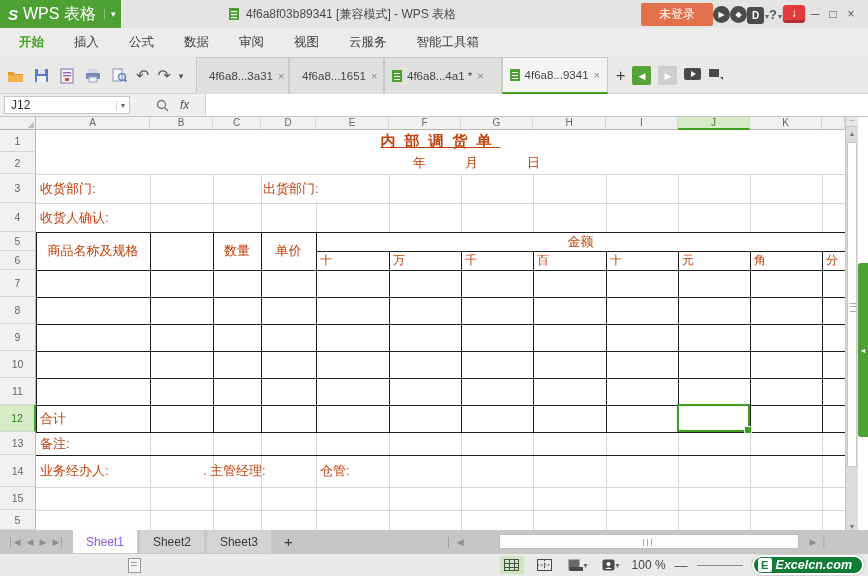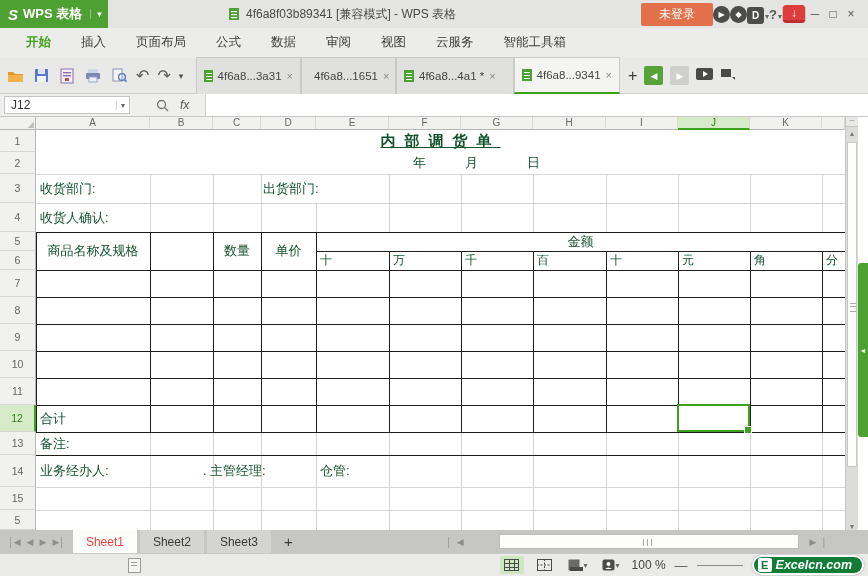--- a/index.html
+++ b/index.html
@@ -4,37 +4,37 @@
 <style>
   html,body{margin:0;padding:0;}
   #app{position:relative;width:868px;height:576px;background:#fff;overflow:hidden;
        font-family:"Liberation Sans","DejaVu Sans",sans-serif;color:#333;
        -webkit-font-smoothing:antialiased;}
   .abs{position:absolute;}
   
   .titlebar{left:0;top:0;width:868px;height:28px;background:#e4e4e2;border-bottom:1px solid #d2d2d0;}
   .logoblock{left:0;top:0;height:28px;display:flex;align-items:center;background:#4da132;color:#fff;padding:0 6px 0 8px;}
   .logoS{font-weight:bold;font-size:15px;font-style:italic;margin-right:5px;}
-  .logoTxt{font-size:13px;font-weight:bold;}
+  .logoTxt{font-size:16px;font-weight:normal;}
   .logoCaret{margin-left:8px;padding-left:6px;border-left:1px solid rgba(255,255,255,.35);font-size:9px;}
   .doctitle{left:228px;top:0;height:28px;display:flex;align-items:center;gap:6px;font-size:12px;color:#4a4a48;}
   .tb-right{right:8px;top:0;height:28px;display:flex;align-items:center;gap:0;}
   .loginbtn{background:#e2714b;color:#fff;font-size:12px;padding:3px 18px;border-radius:2px;}
   .circicon{width:17px;height:17px;border-radius:50%;background:#4c4c4a;color:#fff;font-size:8px;
             display:flex;align-items:center;justify-content:center;}
   .sqicon{width:17px;height:17px;border-radius:3px;background:#4c4c4a;color:#fff;font-size:10px;font-weight:bold;
           display:flex;align-items:center;justify-content:center;}
   .helpicon{color:#555;font-size:13px;font-weight:bold;}
   .tinycaret{font-size:8px;color:#666;margin-left:1px;}
   .dlbtn{width:22px;height:18px;border-radius:3px;background:#e03c3c;color:#fff;display:flex;align-items:center;
          justify-content:center;font-size:12px;font-weight:bold;border-bottom:3px solid #b92f2f;box-sizing:border-box;}
   .vsep{width:1px;height:14px;background:#c4c4c2;}
   .winbtn{font-size:12px;color:#555;width:18px;text-align:center;}
   
-  .menubar{left:0;top:28px;width:868px;height:29px;background:#ececea;display:flex;align-items:stretch;padding-left:11px;box-sizing:border-box;}
+  .menubar{left:0;top:28px;width:868px;height:29px;background:#ececea;display:flex;align-items:stretch;padding-left:4px;box-sizing:border-box;}
   .menuitem{font-size:12.5px;color:#3c3c3a;padding:0 15px;line-height:29px;}
   .menuitem.active{color:#3fa11e;font-weight:bold;}
   
   .toolbar{left:0;top:57px;width:868px;height:37px;background:#e9e9e7;border-bottom:1px solid #cfcfcd;box-sizing:border-box;}
   .quick{left:6px;top:0;height:37px;display:flex;align-items:center;gap:8px;}
   .qi{width:18px;height:18px;display:flex;align-items:center;justify-content:center;}
   .arrowglyph{font-size:16px;color:#5a5a58;line-height:18px;}
   .caretbtn{font-size:9px;color:#555;}
   .tabs{left:196px;top:0;height:37px;display:flex;align-items:stretch;}
   .dtab{display:flex;align-items:center;gap:5px;padding:0 7px;font-size:11.5px;color:#444;
@@ -55,40 +55,40 @@
   .finput{left:205px;top:0;width:663px;height:22px;background:#fff;border-left:1px solid #d0d0ce;}
   
   .corner{left:0;top:117px;width:36px;height:13px;background:#f1f1ef;border-right:1px solid #b6b6b4;border-bottom:1px solid #b6b6b4;box-sizing:border-box;}
   .cornerTri{position:absolute;right:1px;bottom:0;font-size:8px;color:#bcbcba;line-height:8px;}
   .colhdr{top:117px;height:13px;background:#f1f1ef;border-right:1px solid #d6d6d4;border-bottom:1px solid #b6b6b4;
           box-sizing:border-box;font-size:10px;color:#666;text-align:center;line-height:12px;}
   .colhdr.sel{background:#d6ecc8;color:#2f7d1a;border-bottom:2px solid #3da01e;}
   .rowhdr{left:0;width:36px;background:#f1f1ef;border-right:1px solid #b6b6b4;border-bottom:1px solid #d6d6d4;
           box-sizing:border-box;font-size:10.5px;color:#666;display:flex;align-items:center;justify-content:center;}
   .rowhdr.sel{background:#d6ecc8;color:#2f7d1a;border-right:2px solid #3da01e;}
-  .cellTxt{font-size:13px;color:#14532d;white-space:nowrap;}
+  .cellTxt{font-size:13px;color:#c2410c;white-space:nowrap;}
   .ctr{text-align:center;}
   .seln{left:677px;top:404px;width:73px;height:28px;border:2px solid #3da01e;box-sizing:border-box;}
   .fillhandle{position:absolute;right:-4px;bottom:-4px;width:6px;height:6px;background:#3da01e;border:1px solid #fff;}
   
   .vsb{left:845px;top:117px;width:13px;height:413px;background:#dcdcda;border-left:1px solid #c6c6c4;box-sizing:border-box;}
   .vsb .split{height:9px;background:#e8e8e6;border-bottom:1px solid #c2c2c0;font-size:7px;color:#888;text-align:center;line-height:8px;}
   .vsb .arr{height:13px;font-size:7px;color:#7a7a78;text-align:center;line-height:13px;}
   .vthumb{position:absolute;left:1px;top:25px;width:10px;height:325px;background:#fdfdfb;border:1px solid #c8c8c6;box-sizing:border-box;}
   .grip3{position:absolute;left:2px;top:160px;width:6px;height:7px;
          border-top:1px solid #aaa;border-bottom:1px solid #aaa;}
   .grip3:before{content:"";position:absolute;left:0;top:2px;width:6px;height:1px;background:#aaa;}
   .sidetab{left:858px;top:263px;width:10px;height:174px;background:#4da132;border-radius:3px 0 0 3px;
            display:flex;align-items:center;justify-content:center;color:#fff;font-size:7px;}
   .vdown{position:absolute;left:0;bottom:0;width:12px;font-size:7px;color:#7a7a78;text-align:center;}
   
   .sheetbar{left:0;top:530px;width:868px;height:23px;background:#c6c6c4;display:flex;align-items:stretch;}
   .snav{display:flex;align-items:center;gap:6px;padding:0 8px;font-size:9px;color:#8e8e8c;}
   .stab{display:flex;align-items:center;justify-content:center;width:64px;font-size:12px;color:#3a3a38;background:#d4d4d2;margin-right:3px;}
-  .stab.active{background:#fdfdfb;color:#ef4444;}
+  .stab.active{background:#fdfdfb;color:#8b5cf6;}
   .saddbtn{display:flex;align-items:center;padding:0 10px;font-size:15px;color:#3a3a38;}
   .hsb{position:absolute;left:446px;top:532px;height:19px;display:flex;align-items:center;gap:5px;color:#8e8e8c;font-size:9px;}
   .htrack{position:relative;width:336px;height:15px;}
   .hthumb{position:absolute;left:30px;top:0;width:300px;height:15px;background:#fdfdfb;border:1px solid #bdbdbb;box-sizing:border-box;}
   .hgrip{position:absolute;left:48%;top:4px;width:7px;height:7px;border-left:1px solid #aaa;border-right:1px solid #aaa;}
   .hgrip:before{content:"";position:absolute;left:3px;top:0;width:1px;height:7px;background:#aaa;}
   
   .statusbar{left:0;top:553px;width:868px;height:23px;background:#eaeae8;border-top:1px solid #c9c9c7;box-sizing:border-box;}
   .pasteind{position:absolute;left:128px;top:4px;width:11px;height:13px;border:1px solid #9a9a98;background:#f4f4f2;}
   .pasteind:before{content:"";position:absolute;left:2px;top:3px;width:6px;height:1px;background:#9a9a98;box-shadow:0 3px 0 #9a9a98;}
@@ -135,21 +135,20 @@
       <span class="vsep"></span>
       <span class="winbtn">─</span>
       <span class="winbtn">□</span>
       <span class="winbtn">×</span>
     </div>
   </div>
 
   <div class="abs menubar">
     <span class="menuitem active">开始</span>
     <span class="menuitem">插入</span>
-    <span class="menuitem">页面布局</span>
     <span class="menuitem">公式</span>
     <span class="menuitem">数据</span>
     <span class="menuitem">审阅</span>
     <span class="menuitem">视图</span>
     <span class="menuitem">云服务</span>
     <span class="menuitem">智能工具箱</span>
   </div>
 
   <div class="abs toolbar">
     <div class="abs quick">
@@ -186,21 +185,21 @@
             <rect x="1" y="1" width="9" height="12" fill="#f5f5f3" stroke="#8a94b8"></rect>
             <circle cx="10" cy="9" r="3.4" fill="none" stroke="#5b79c9" stroke-width="1.4"></circle>
             <line x1="12.4" y1="11.4" x2="14.5" y2="13.6" stroke="#5b79c9" stroke-width="1.6"></line>
           </svg>
         </span>
       <span class="arrowglyph">↶</span>
       <span class="arrowglyph">↷</span>
       <span class="caretbtn">▾</span>
     </div>
     <div class="abs tabs">
-      <span class="dtab" style="width:105px">
+      <span class="dtab" style="width:93px">
         <svg width="10" height="12">
             <rect width="10" height="12" fill="#4da132"></rect>
             <rect x="2" y="3" width="6" height="1" fill="#fff"></rect>
             <rect x="2" y="6" width="6" height="1" fill="#fff"></rect>
             <rect x="2" y="9" width="6" height="1" fill="#fff"></rect>
           </svg>
         <span>4f6a8...3a31</span>
         <span class="close">×</span>
       </span>
       <span class="dtab" style="width:95px">

